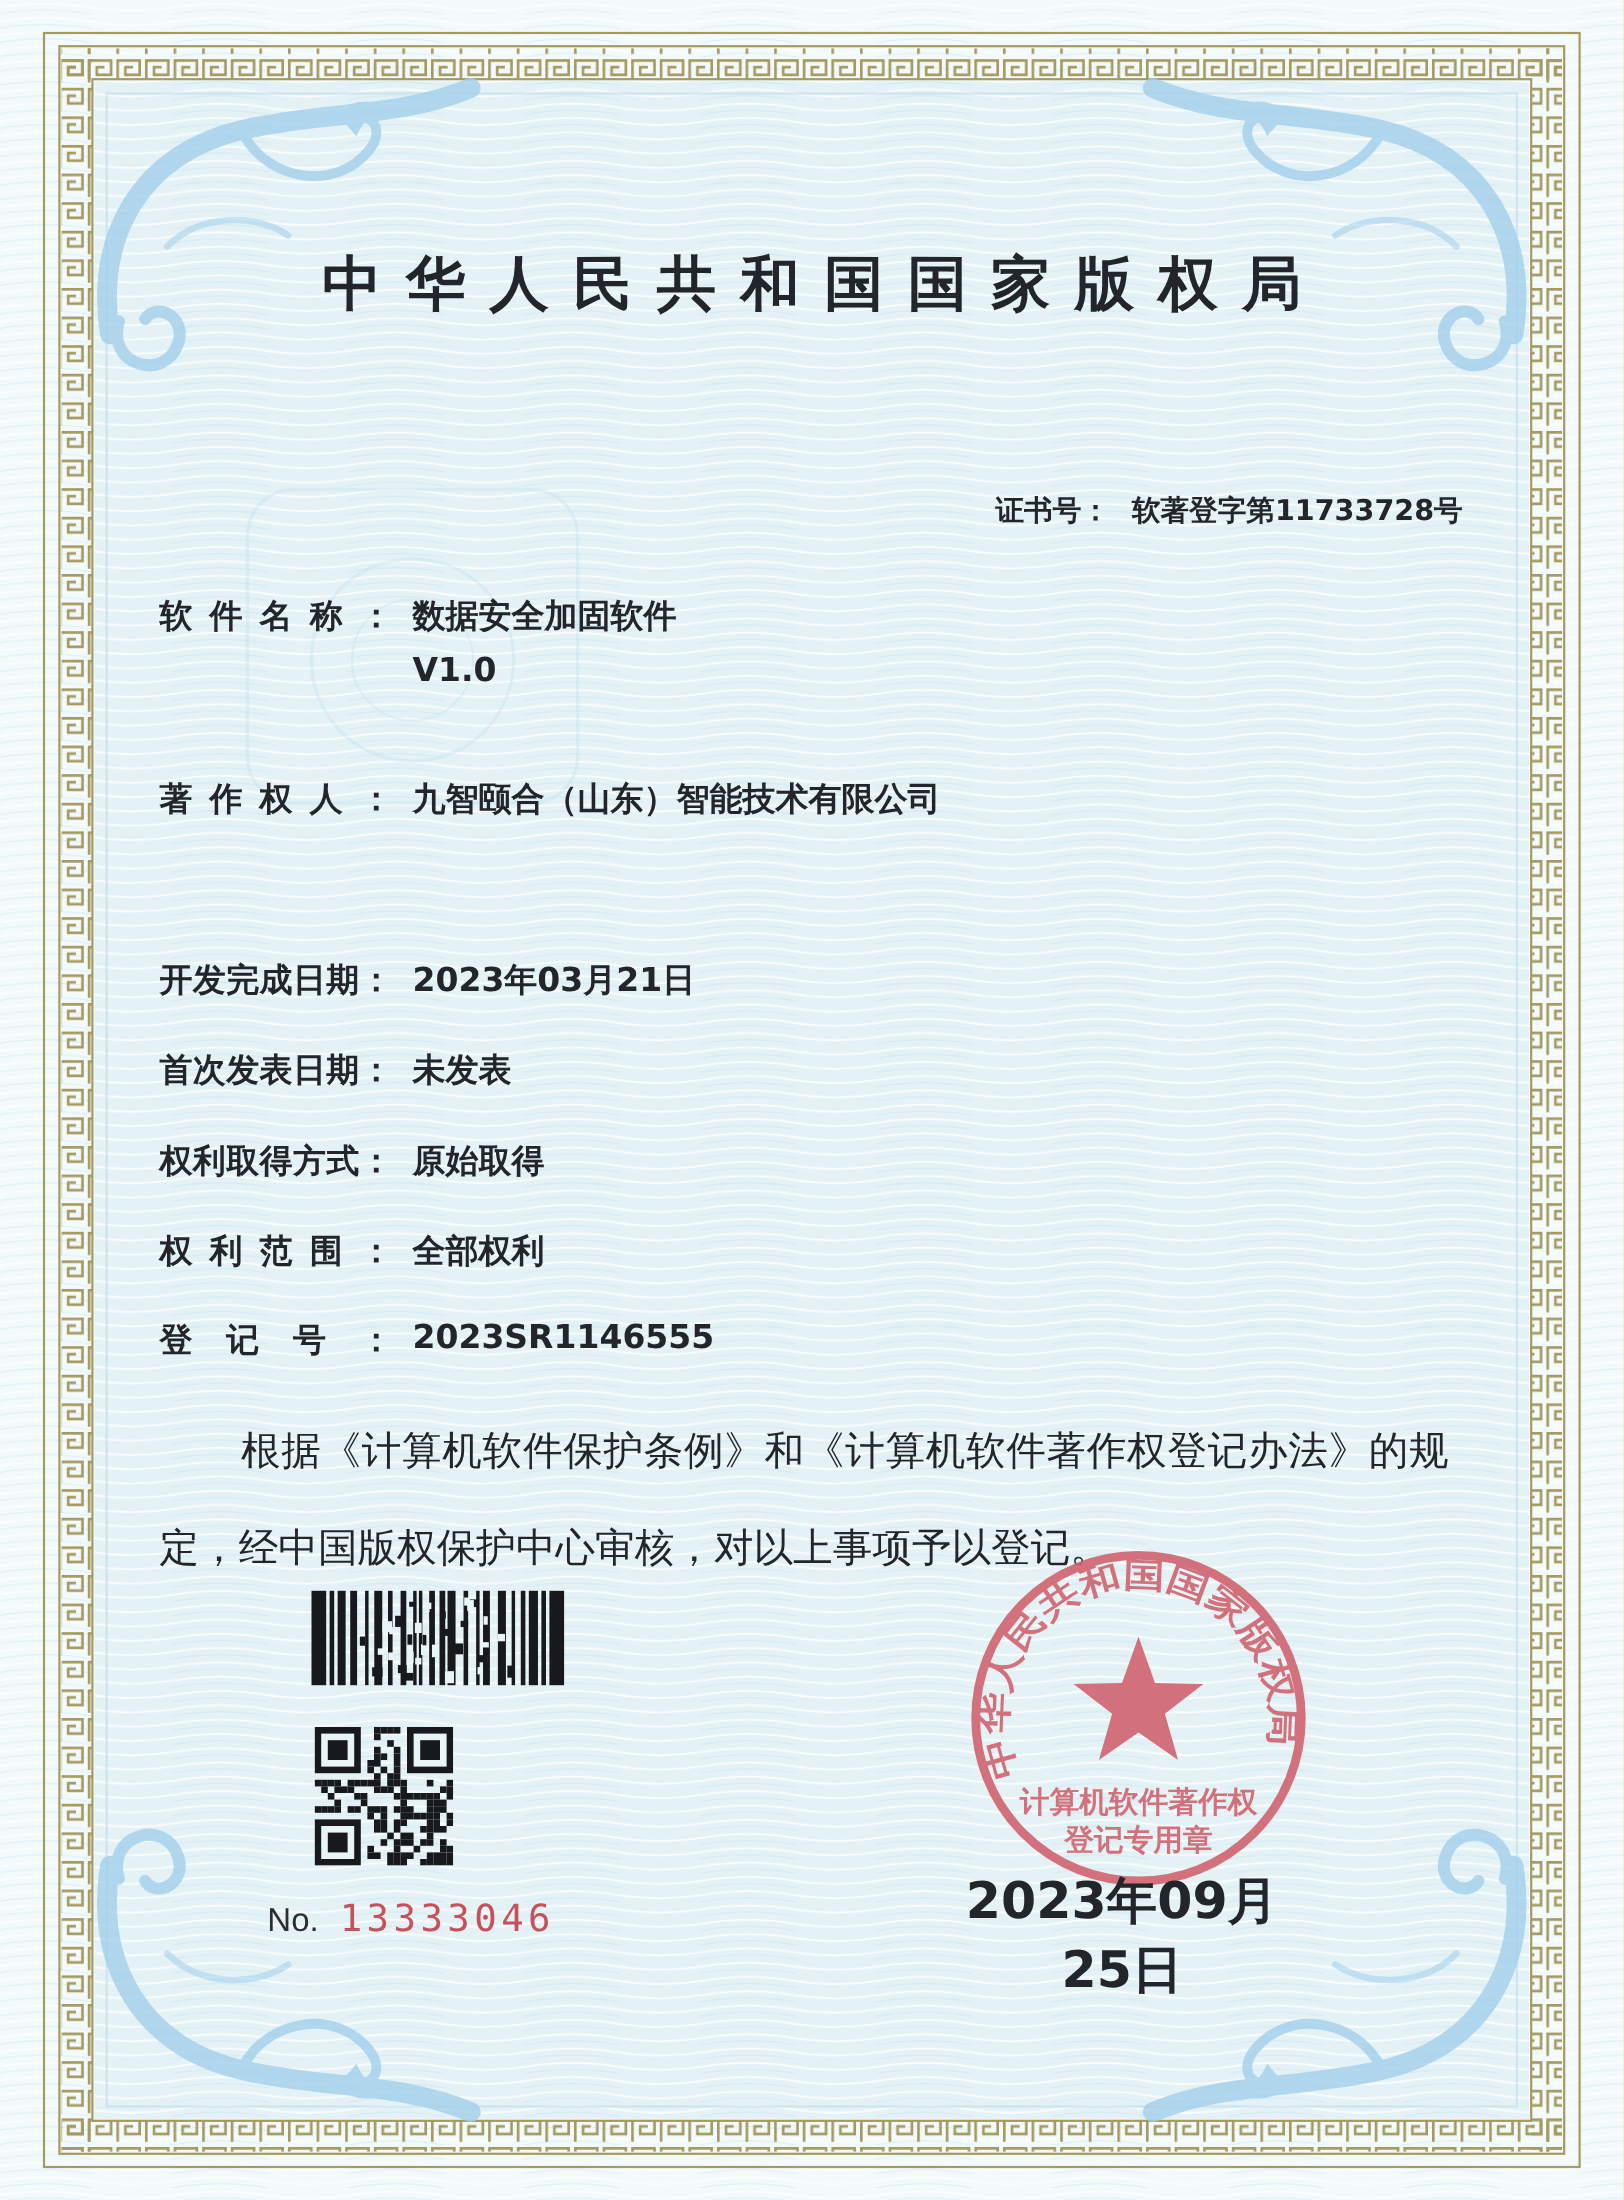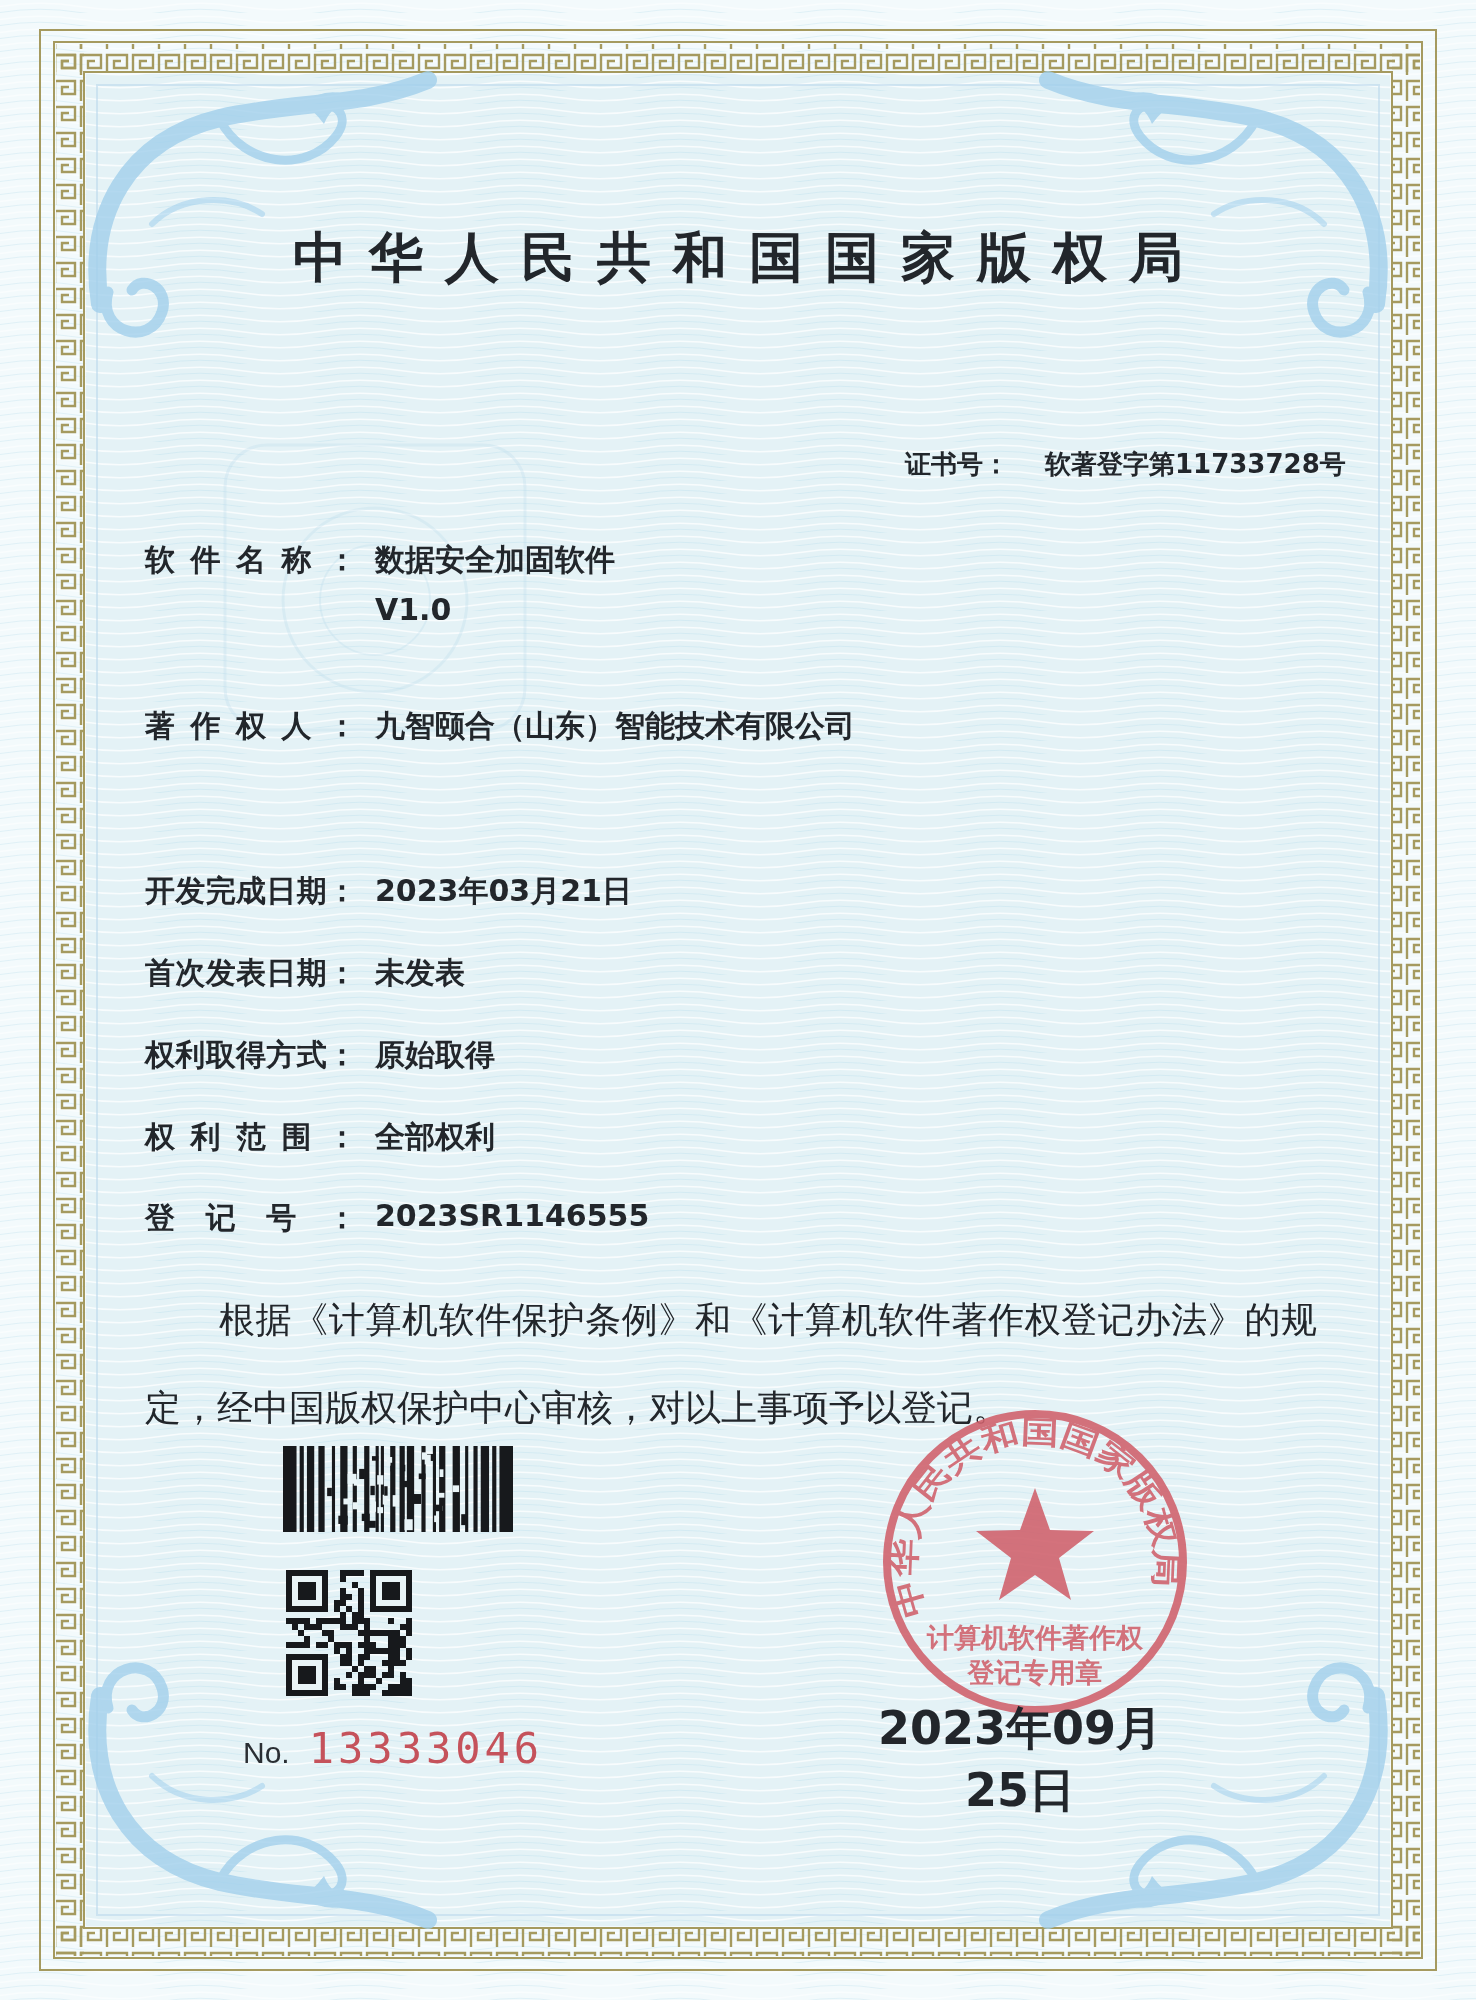--- a/index.html
+++ b/index.html
@@ -18,33 +18,33 @@
   }
   .cert-title{
     position:absolute;top:336px;left:0;width:100%;text-align:center;
     font-size:74px;font-weight:bold;letter-spacing:9px;text-indent:9px;
     font-family:"DejaVu Serif","Liberation Serif",serif;
   }
   .certno-row{
     position:absolute;top:447px;left:905px;white-space:nowrap;
     font-size:26px;font-weight:bold;
   }
-  .certno-row .val{margin-left:36px;}
+  .certno-row .val{margin-left:20px;}
   .field-row{position:absolute;left:145px;white-space:nowrap;font-size:30px;font-weight:bold;margin-top:30px;}
   .flabel{display:inline-block;width:212px;text-align:justify;text-align-last:justify;vertical-align:top;}
   .fvalue{position:absolute;left:230px;white-space:nowrap;}
   .statement{
     position:absolute;top:1276px;left:145px;width:1172px;
     font-size:36px;font-weight:normal;line-height:88px;
     text-indent:74px;text-align:justify;
   }
   .serial-row{position:absolute;top:1724px;left:243px;white-space:nowrap;}
   .serial-label{font-family:Liberation Sans, sans-serif;font-size:30px;color:#2a2e33;text-align:center;}
   .serial-number{font-family:"DejaVu Sans Mono","Liberation Mono",monospace;
-    font-size:42px;color:var(--serial_red,#c5525b);letter-spacing:4px;margin-left:14px;}
+    font-size:34px;color:var(--serial_red,#c5525b);letter-spacing:4px;margin-left:14px;}
   .issue-date{
     position:absolute;top:1698px;left:870px;width:300px;text-align:center;
     font-size:46px;font-weight:bold;z-index:3;
   }
   .barcode-wrap{position:absolute;left:283px;top:1446px;z-index:2;}
   .qrcode-wrap{position:absolute;left:286px;top:1570px;z-index:2;}
   .seal-wrap{position:absolute;left:860px;top:1402px;z-index:2;opacity:.88;}
 </style>
 </head>
 <body>

